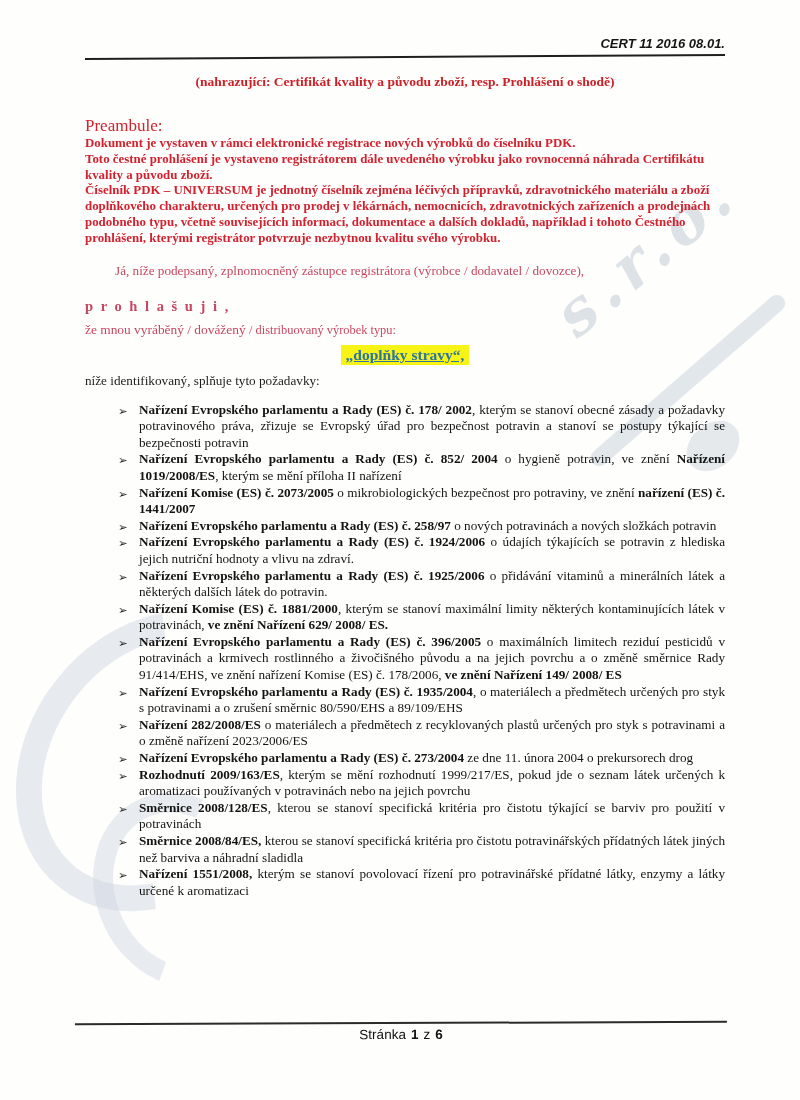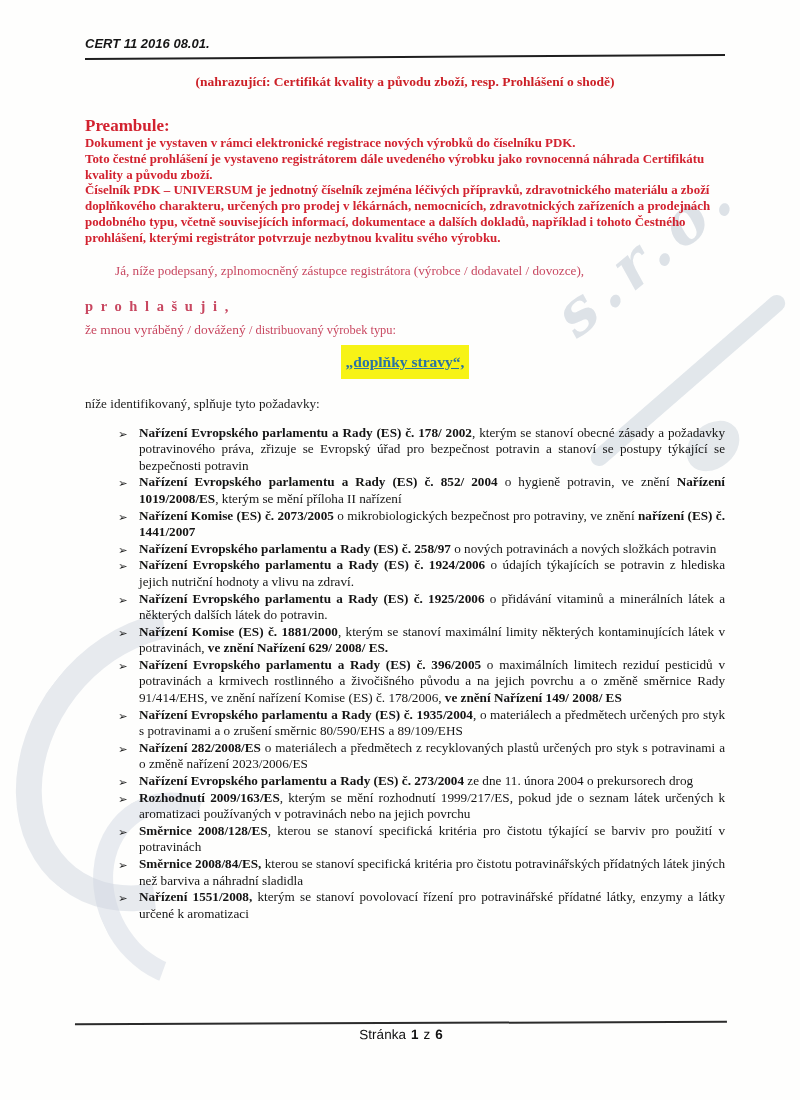--- a/index.html
+++ b/index.html
@@ -28,37 +28,37 @@
     position:absolute;left:96px;top:790px;width:130px;height:160px;border-radius:50%;
     border:20px solid transparent;
     border-left-color:rgba(207,214,223,0.45);border-top-color:rgba(207,214,223,0.45);
     transform:rotate(-25deg);
   }
   .wm-blob{
     position:absolute;left:684px;top:424px;width:58px;height:44px;border-radius:50%;
     background:rgba(203,211,220,0.5);transform:rotate(-40deg);
   }
   .content{position:relative;z-index:1;padding:36px 75px 0 85px;}
-  .cert-line{font-family:"Liberation Sans",sans-serif;
+  .cert-line{text-align:right;font-family:"Liberation Sans",sans-serif;
     font-style:italic;font-weight:bold;font-size:13px;color:#161616;}
   .rule{height:2px;background:#1f1f1f;margin-top:5px;transform:rotate(-0.35deg);}
   .title{margin-top:22px;text-align:center;color:var(--red);font-weight:bold;
     font-size:23px;letter-spacing:0.5px;}
   .subtitle{margin-top:16px;text-align:center;color:var(--red);font-weight:bold;font-size:13.5px;}
-  .preamble-heading{margin-top:26px;color:var(--red2);font-weight:bold;font-size:17px;}
+  .preamble-heading{margin-top:26px;color:var(--red2);font-weight:normal;font-size:17px;}
   .preamble p{margin:0;color:var(--red2);font-weight:bold;font-size:12.9px;line-height:15.8px;}
   .decl-intro{margin-top:16px;padding-left:30px;color:var(--crimson);font-size:13.2px;}
   .decl-verb{margin-top:19px;text-align:left;color:var(--crimson);font-weight:bold;
     font-size:14.5px;letter-spacing:2px;}
   .decl-product-line{margin-top:7px;color:var(--crimson);font-size:13.4px;}
   .decl-product-line .part-b{font-size:12.4px;}
   .product-type-row{margin-top:7px;text-align:center;}
   .product-type{display:inline-block;background:var(--hl-bg);color:var(--hl-text);
-    font-weight:bold;font-size:15.5px;text-decoration:underline;padding:8px 5px;}
-  .decl-outro{margin-top:17px;font-size:13.2px;color:#1c1c1c;}
+    font-weight:bold;font-size:15.5px;text-decoration:underline;padding:1px 5px;}
+  .decl-outro{margin-top:8px;font-size:13.2px;color:#1c1c1c;}
   ul.requirements{margin:13px 0 0 0;padding:0 0 0 33px;list-style:none;}
   ul.requirements li{position:relative;padding-left:21px;text-align:justify;
     font-size:13.2px;line-height:16.6px;color:#141414;}
   ul.requirements .bullet{position:absolute;left:0;top:1px;font-size:11.5px;color:#222;}
   .b{font-weight:bold;}
   .footer{position:absolute;z-index:1;left:75px;right:73px;top:1022px;
     border-top:2px solid #2b2b2b;transform:rotate(-0.2deg);}
   .footer-text{margin-top:3px;display:flex;justify-content:center;gap:5px;
     font-family:"Liberation Sans",sans-serif;font-size:13.5px;color:#111;}
 </style>

